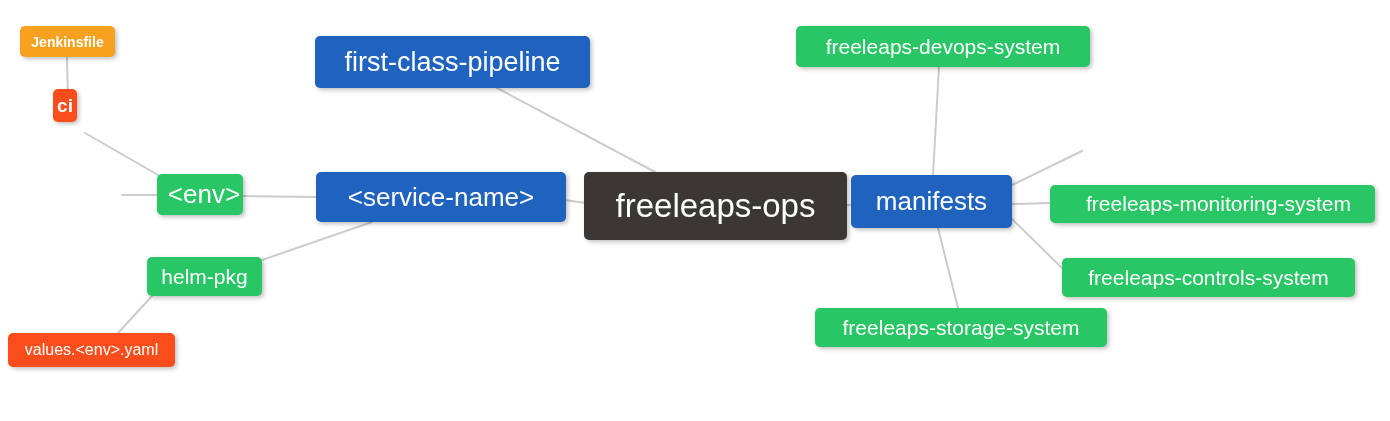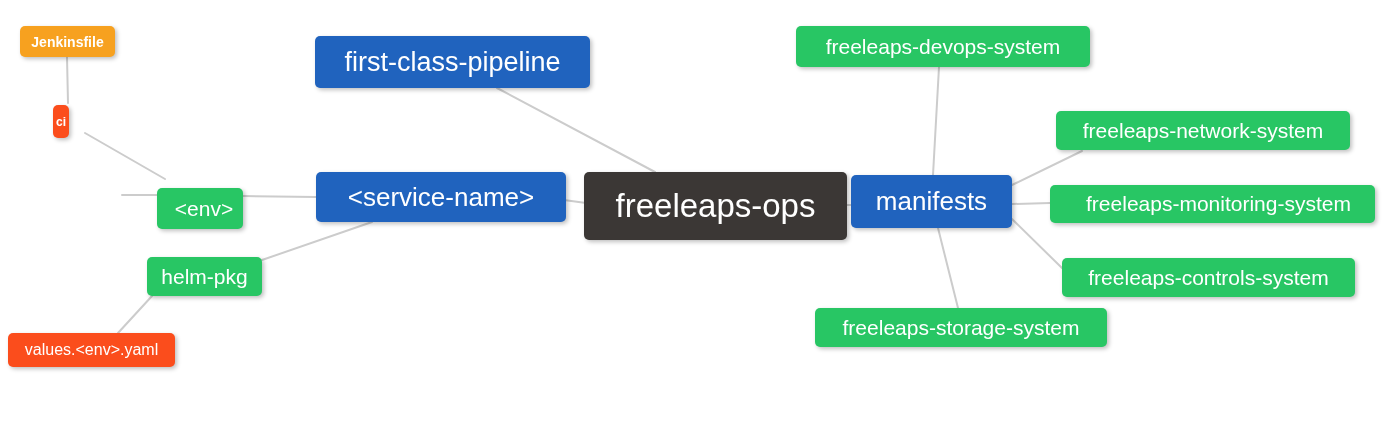--- a/index.html
+++ b/index.html
@@ -66,26 +66,26 @@
     <line x1="1012" y1="185" x2="1082" y2="151"></line>
     <line x1="1012" y1="204" x2="1050" y2="203"></line>
     <line x1="1012" y1="219" x2="1062" y2="268"></line>
     <line x1="938" y1="228" x2="958" y2="308"></line>
   </svg>
 
   <div class="node orange" style="left:20px;  top:26px;  width:95px;  height:31px; font-size:14px;font-weight:bold;">
     <span>Jenkinsfile</span>
   </div>
 
-  <div class="node red" style="left:53px;  top:105px; width:16px;  height:33px; font-size:12px; font-weight:bold;">
+  <div class="node red" style="left:53px;  top:89px; width:24px;  height:33px; font-size:19px; font-weight:bold;">
     <span>ci</span>
   </div>
 
 
-  <div class="node green" style="left:157px; top:188px; width:86px;  height:41px; font-size:21px;padding-left:8px;">
+  <div class="node green" style="left:157px; top:174px; width:86px;  height:41px; font-size:26px;padding-left:8px;">
     <span>&lt;env&gt;</span>
   </div>
 
   <div class="node green" style="left:147px; top:257px; width:115px; height:39px; font-size:21px;">
     <span>helm-pkg</span>
   </div>
 
   <div class="node red" style="left:8px;   top:333px; width:167px; height:34px; font-size:16px;">
     <span>values.&lt;env&gt;.yaml</span>
   </div>
@@ -103,23 +103,20 @@
   </div>
 
   <div class="node blue" style="left:851px; top:175px; width:161px; height:53px; font-size:26px;">
     <span>manifests</span>
   </div>
 
   <div class="node green" style="left:796px;  top:26px;  width:294px; height:41px; font-size:21px;text-align:center;">
     <span>freeleaps-devops-system</span>
   </div>
 
-  <div class="node green" style="left:1056px; top:111px; width:294px; height:39px; font-size:21px;">
-    <span>freeleaps-network-system</span>
-  </div>
 
   <div class="node green" style="left:1050px; top:185px; width:325px; height:38px; font-size:21px;padding-left:12px;">
     <span>freeleaps-monitoring-system</span>
   </div>
 
   <div class="node green" style="left:1062px; top:258px; width:293px; height:39px; font-size:21px;">
     <span>freeleaps-controls-system</span>
   </div>
 
   <div class="node green" style="left:815px;  top:308px; width:292px; height:39px; font-size:21px;">

